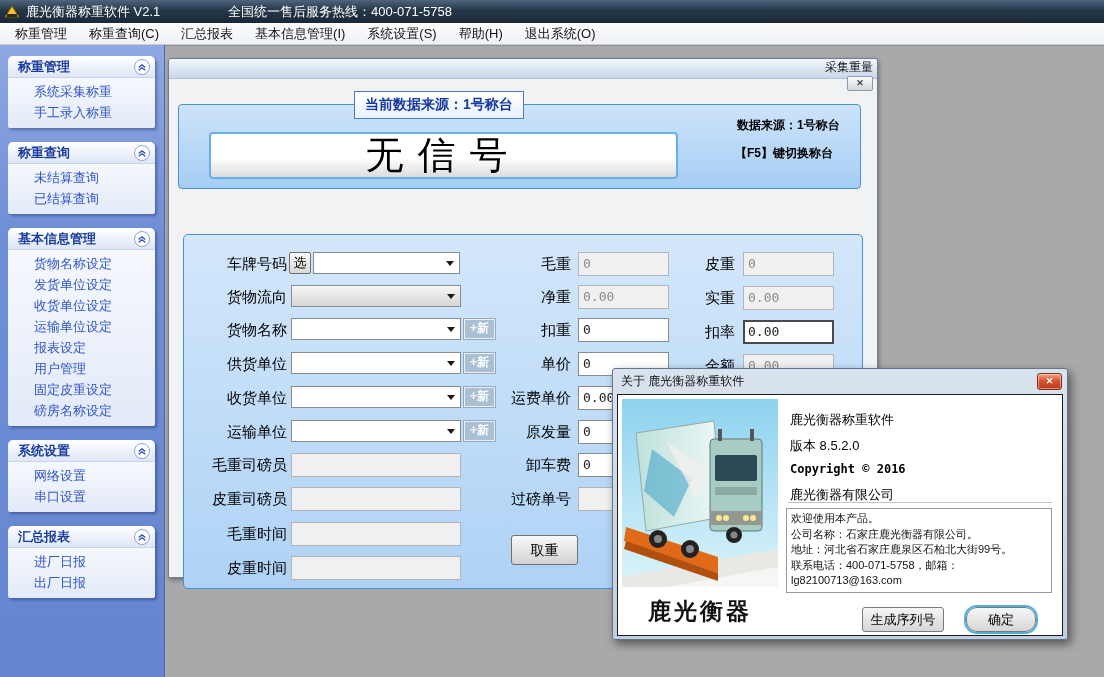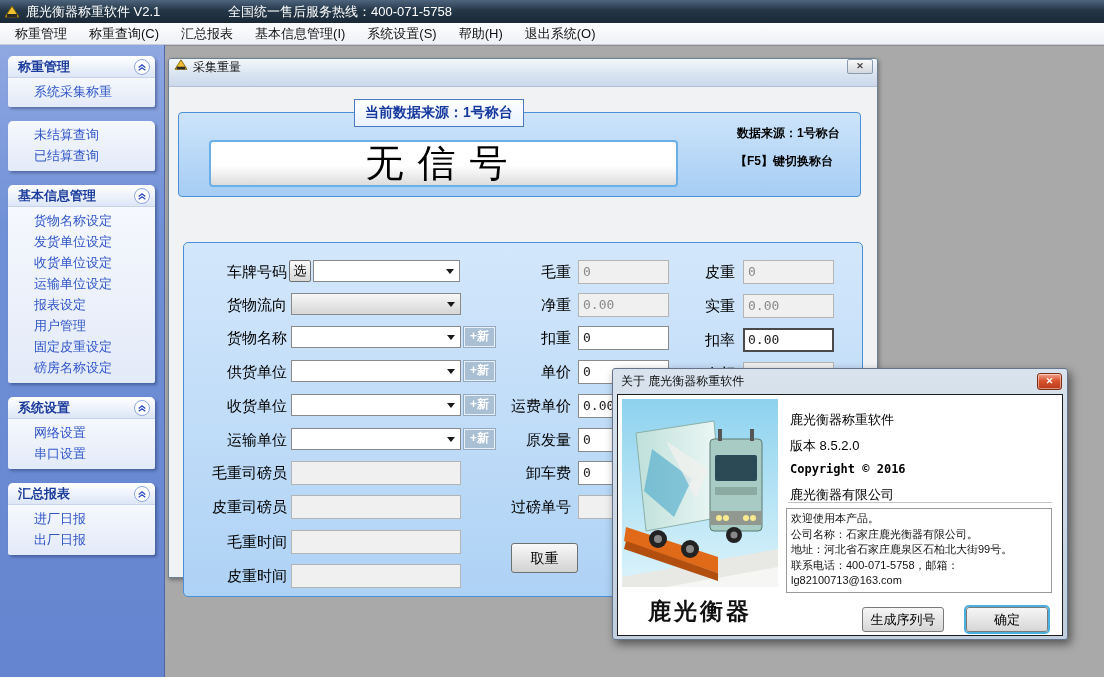--- a/index.html
+++ b/index.html
@@ -38,23 +38,23 @@
     color:#3056c8; font-size:13px; cursor:pointer; }
 
   
   .mdi { position:absolute; left:165px; top:45px; width:939px; height:632px;
     background:#a9a9a9; border-top:1px solid #8f8f8f; }
 
   
   .cwin { position:absolute; left:3px; top:12px; width:710px; height:520px;
     background:#f1f2f4; border:1px solid #6e8094; border-radius:3px 3px 0 0;
     box-shadow:1px 2px 4px rgba(0,0,0,.35); }
-  .cwin-tb { height:28px; background:linear-gradient(#f3f7fb,#d8e3f0 60%,#ccd8ea);
-    border-bottom:1px solid #b2c2d6; display:flex; align-items:flex-start;
-    padding:0 4px 0 5px; font-size:12px; color:#111; border-radius:3px 3px 0 0; }
+  .cwin-tb { height:20px; background:linear-gradient(#f3f7fb,#d8e3f0 60%,#ccd8ea);
+    border-bottom:1px solid #b2c2d6; display:flex; align-items:flex-end;
+    padding:0 4px 0 5px; font-size:12px; color:#111; border-radius:3px 3px 0 0;flex-direction:column; }
   .cwin-tb .t { margin-left:5px; }
   .win-close { margin-left:auto; width:26px; height:15px;
     background:linear-gradient(#fafafa,#d4d8dc); border:1px solid #8a9ab0;
     border-radius:2px; font-size:9px; font-weight:bold; color:#444; line-height:13px;
     text-align:center; cursor:pointer; }
   .cwin-body { position:relative; width:100%; height:499px; }
 
   .banner { position:absolute; left:185px; top:12px; z-index:3;
     background:linear-gradient(#ffffff,#e9f1fc); border:1px solid #4a7ac0;
     color:#16399e; font-weight:bold; font-size:14px; padding:4px 10px; }
@@ -125,21 +125,21 @@
   .dlg-sep { position:absolute; left:170px; top:107px; width:264px; height:2px;
     border-top:1px solid #c4c4c4; border-bottom:1px solid #fff; }
   .dlg-info { position:absolute; left:168px; top:113px; width:266px; height:85px;
     border:1px solid #9a9a9a; background:#fff; font-size:11px; color:#111;
     line-height:15.5px; padding:2px 4px; white-space:pre-line; overflow:hidden; }
   .dlg-btn { position:absolute; top:212px; height:25px;
     background:linear-gradient(#f6f6f6,#d6d6d6); border:1px solid #7a7a7a;
     border-radius:3px; font-size:13px; color:#000; text-align:center;
     line-height:23px; cursor:pointer; }
   .btn-serial { left:244px; width:82px; }
-  .btn-ok { left:348px; width:82px; box-shadow:0 0 0 2px #4ab0e0; }
+  .btn-ok { left:348px; width:70px; box-shadow:0 0 0 2px #4ab0e0;border-radius:11px; }
 </style>
 </head>
 <body>
 
 <div class="titlebar">
   <svg class="logo-ico" viewBox="0 0 16 14">
     <polygon points="8,1 15,12 1,12" fill="#f0c030" stroke="#7a5c00"></polygon>
     <rect x="3" y="9" width="10" height="3" fill="#2a2a2a"></rect>
   </svg>
   <span class="app-title">鹿光衡器称重软件 V2.1</span>
@@ -162,24 +162,33 @@
     <div class="panel-header">
       <span>称重管理</span>
       <span class="chev">
         <svg width="10" height="10" viewBox="0 0 12 12">
             <path d="M2 6.5l4-3 4 3M2 10l4-3 4 3" fill="none" stroke="#3050c0" stroke-width="1.6"></path>
           </svg>
       </span>
     </div>
     <div class="panel-items">
       <div class="panel-item">系统采集称重</div>
+      <div class="panel-item">手工录入称重</div>
     </div>
   </div>
 
   <div class="panel">
+    <div class="panel-header">
+      <span>称重查询</span>
+      <span class="chev">
+        <svg width="10" height="10" viewBox="0 0 12 12">
+            <path d="M2 6.5l4-3 4 3M2 10l4-3 4 3" fill="none" stroke="#3050c0" stroke-width="1.6"></path>
+          </svg>
+      </span>
+    </div>
     <div class="panel-items">
       <div class="panel-item">未结算查询</div>
       <div class="panel-item">已结算查询</div>
     </div>
   </div>
 
   <div class="panel">
     <div class="panel-header">
       <span>基本信息管理</span>
       <span class="chev">

